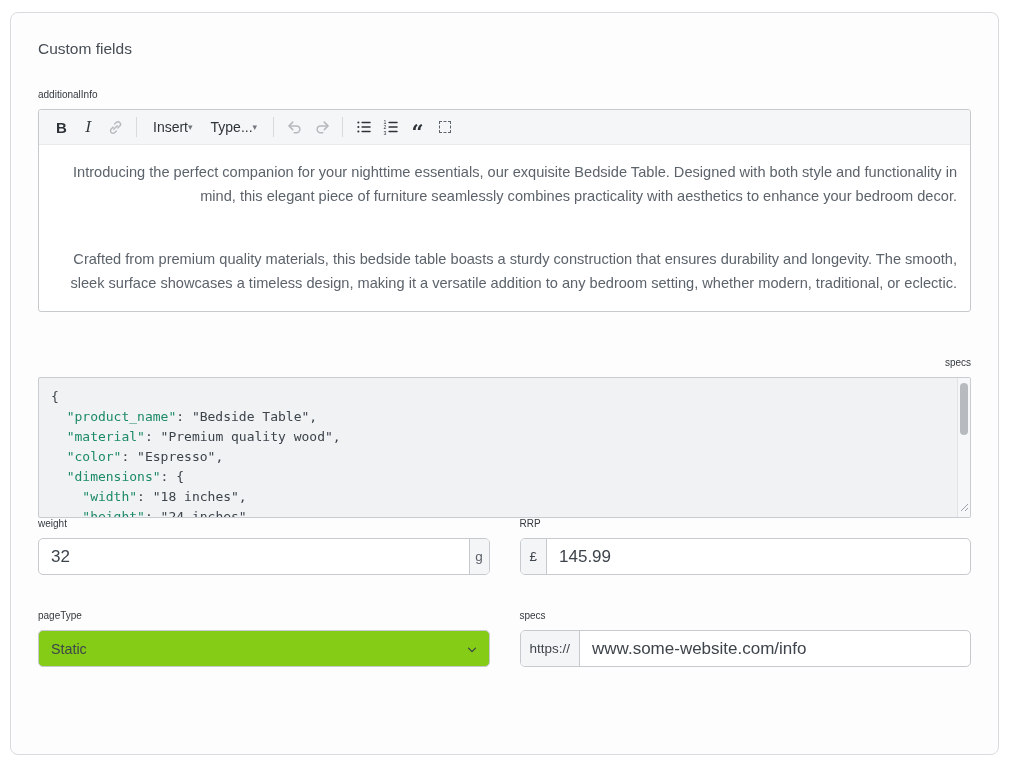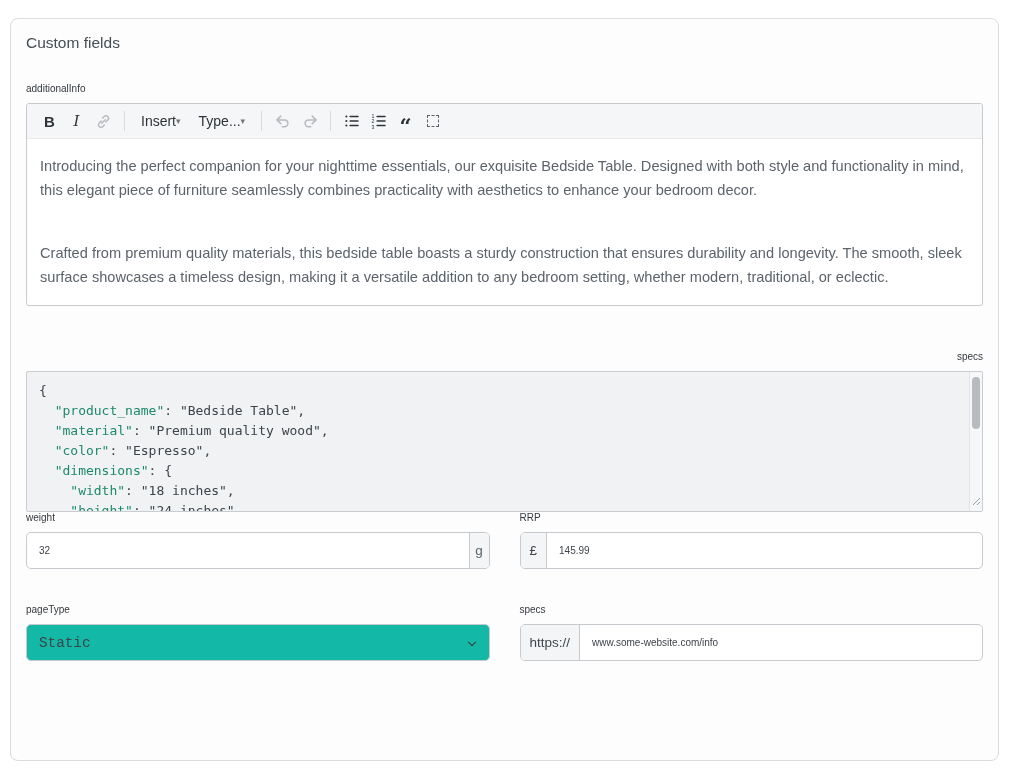--- a/index.html
+++ b/index.html
@@ -3,23 +3,23 @@
 <meta charset="utf-8">
 <style>
   * { box-sizing: border-box; }
   html,body { margin:0; padding:0; }
   body {
     width:1013px; height:769px; background:#ffffff; overflow:hidden;
     font-family:"Liberation Sans", sans-serif;
     -webkit-font-smoothing:antialiased;
   }
   .card {
-    position:absolute; left:10px; top:18px; width:989px; height:743px;
+    position:absolute; left:10px; top:12px; width:989px; height:743px;
     background:#fdfdfe; border:1px solid #d9dbde; border-radius:8px;
-    padding:15px;
+    padding:27px;
   }
   .card-title { margin:0; font-size:15.5px; font-weight:400; color:#474d54; }
 
   .field-label { display:block; font-size:10px; color:#33383e; margin-bottom:9px; }
 
   
   .ai-label { margin-top:31px; }
   .editor { border:1px solid #c7cacd; border-radius:3px; background:#fff; }
   .toolbar {
     height:35px; display:flex; align-items:center; padding:0 9px;
@@ -34,21 +34,21 @@
   .tbtn.italic { font-family:"DejaVu Serif", serif; font-style:italic; font-size:15px; }
   .tsep { width:1px; height:20px; background:#d8dade; margin:0 7px; flex:none; }
   .tdrop { display:flex; align-items:center; gap:0; padding:0 9px; height:26px; font-size:14px; color:#2e3339; cursor:pointer; background:transparent; border:none; }
   .caret { font-size:9px; color:#71777d; line-height:1; }
   .quote-glyph { font-family:"DejaVu Serif", serif; font-weight:700; font-size:21px; line-height:10px; padding-top:9px; }
   .dashed-box { width:12px; height:12px; border:1.5px dashed #5e646b; display:inline-block; }
   .tbtn svg { display:block; }
 
   .editor-content {
     padding:15px 13px 14px; font-size:14.6px; line-height:24px; color:#5c636b;
-    min-height:166px; border-radius:0 0 3px 3px;
+    min-height:166px; border-radius:0 0 3px 3px;text-align:right;
   }
   .editor-content p { margin:0; }
   .editor-content p + p { margin-top:39px; }
 
   
   .specs-label { margin-top:45px;text-align:right; }
   .codebox {
     position:relative; height:141px; background:#f0f2f4;
     border:1px solid #c9ccd0; border-radius:2px; overflow:hidden;
   }
@@ -72,34 +72,34 @@
   .fields-grid {
     display:grid; grid-template-columns:1fr 1fr;
     column-gap:30px; row-gap:35px;
   }
   .igroup {
     display:flex; align-items:stretch; height:37px;
     border:1px solid #c6c9cd; border-radius:5px; background:#fff; overflow:hidden;
   }
   .igroup input {
     flex:1; min-width:0; border:none; outline:none; background:transparent;
-    padding:0 12px; font-size:10px; color:#3e444b; font-family:inherit;
+    padding:0 12px; font-size:17px; color:#3e444b; font-family:inherit;
   }
   .addon {
     display:flex; align-items:center; justify-content:center;
     background:#f4f5f7; color:#40464d; font-size:13.5px; flex:none;
   }
   .addon.right { width:20px; border-left:1px solid #c6c9cd; color:#5b6168; }
   .addon.left  { padding:0 9px; border-right:1px solid #c6c9cd; }
 
   .selectwrap { position:relative; height:37px; }
   .selectwrap select {
     width:100%; height:100%; appearance:none; -webkit-appearance:none; -moz-appearance:none;
-    border:1px solid #c6c9cd; border-radius:5px; background:#14b8a6; outline:none;
-    padding:0 30px 0 12px; font-size:14.3px; color:#3e444b; font-family:Liberation Mono, monospace; cursor:pointer;
+    border:1px solid #c6c9cd; border-radius:5px; background:#84cc16; outline:none;
+    padding:0 30px 0 12px; font-size:14.3px; color:#3e444b; font-family:Liberation Sans, sans-serif; cursor:pointer;
   }
   .select-chevron { position:absolute; right:11px; top:50%; transform:translateY(-46%); pointer-events:none; color:#3b4147; display:flex; }
 </style>
 </head>
 <body>
 
 <div class="card">
 
   <h2 class="card-title">Custom fields</h2>
 

